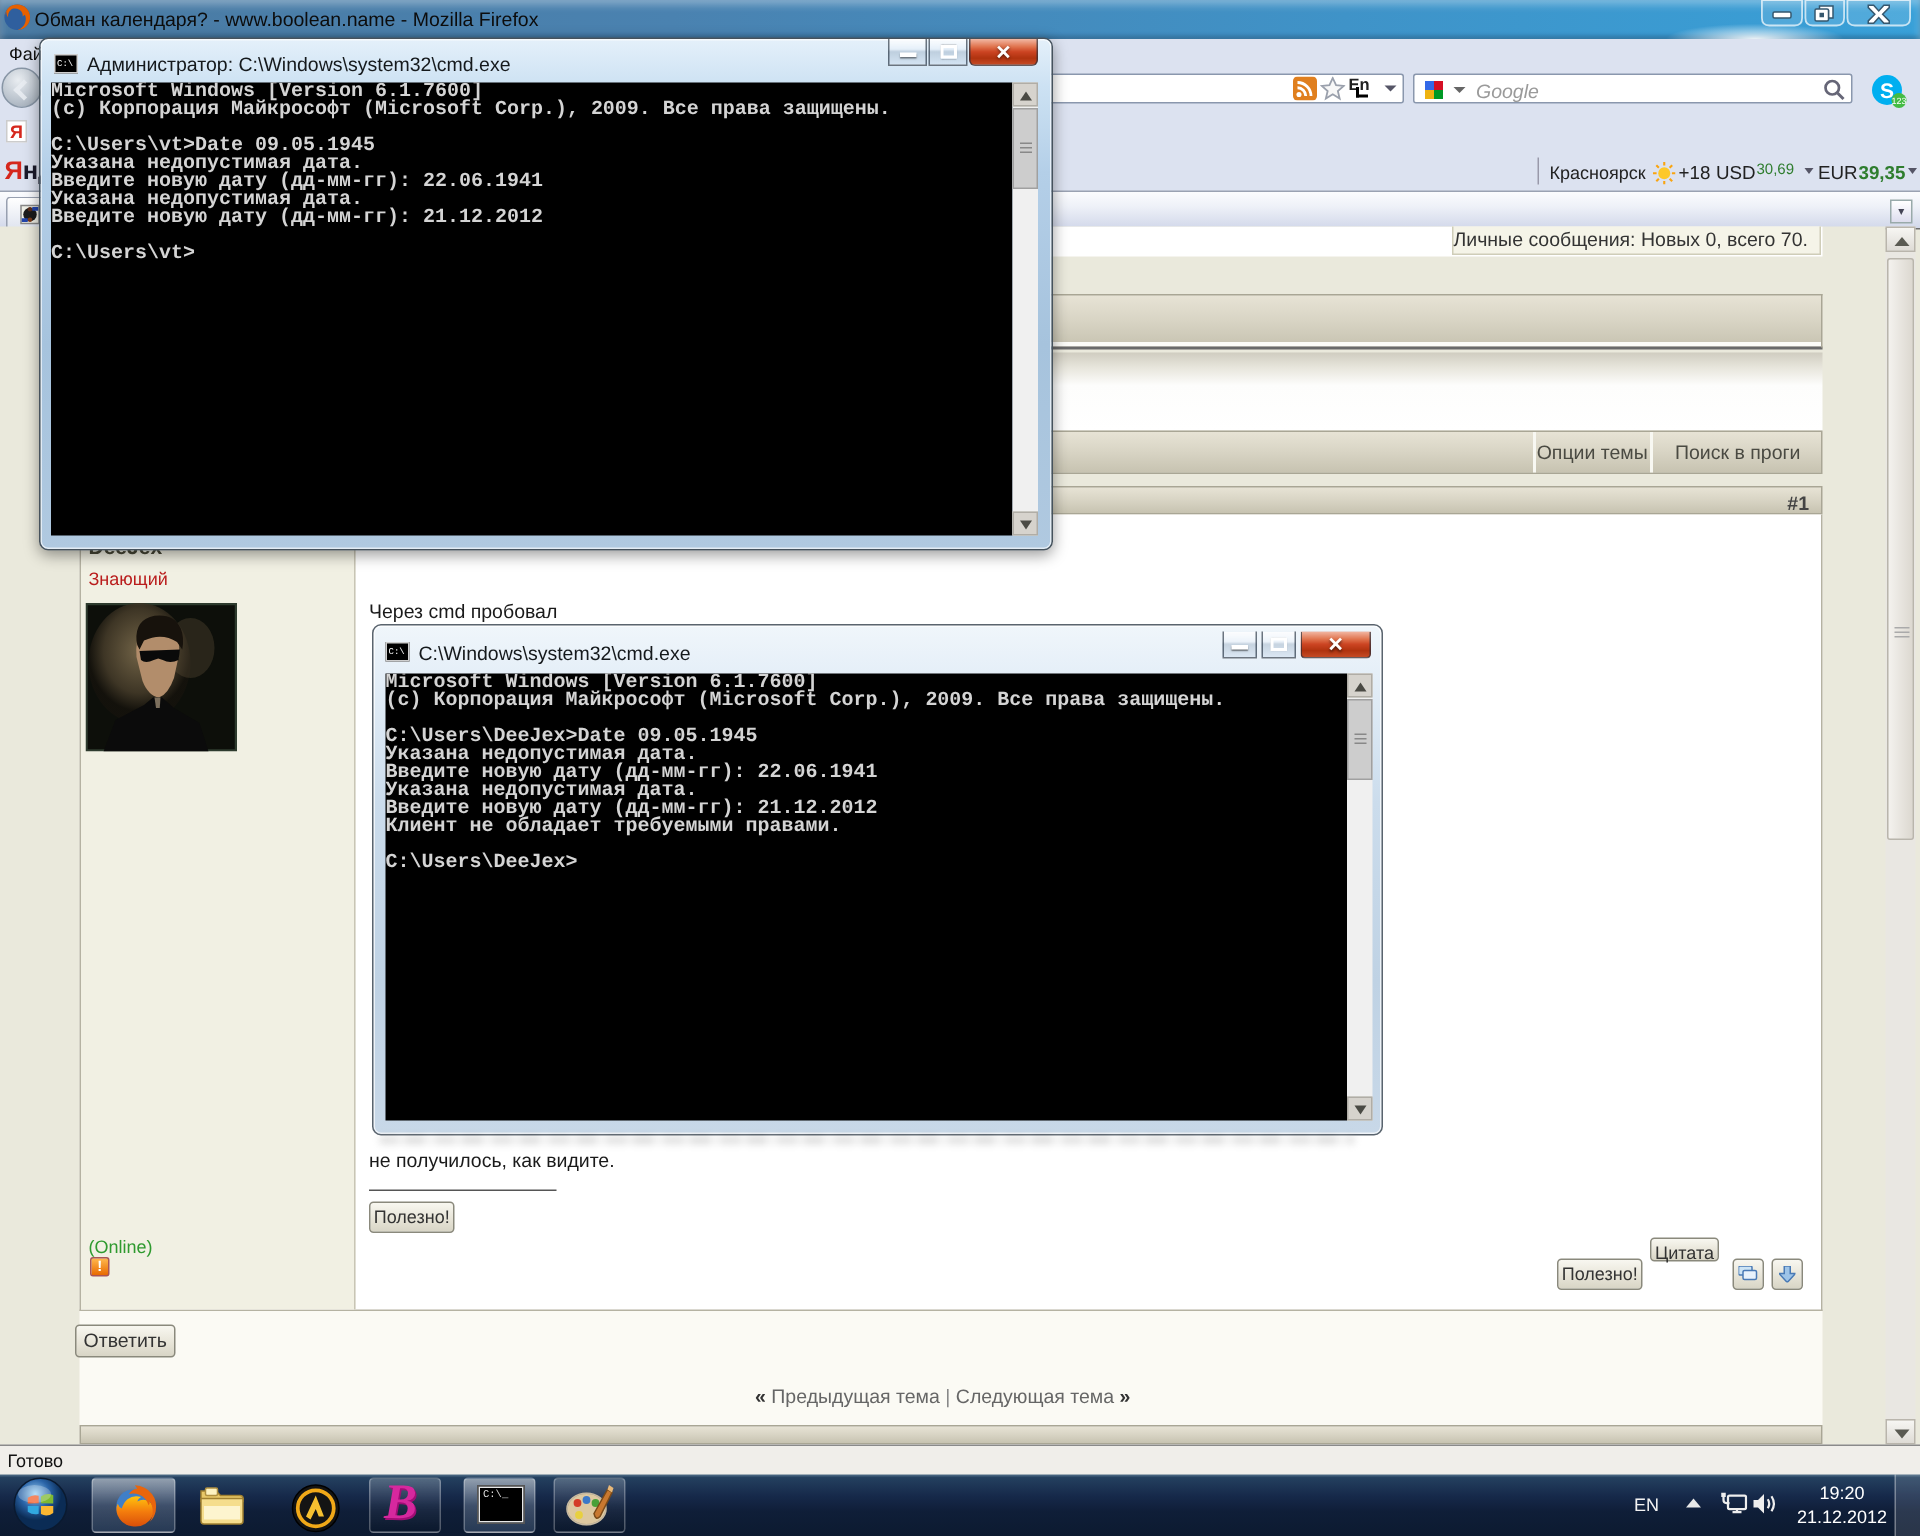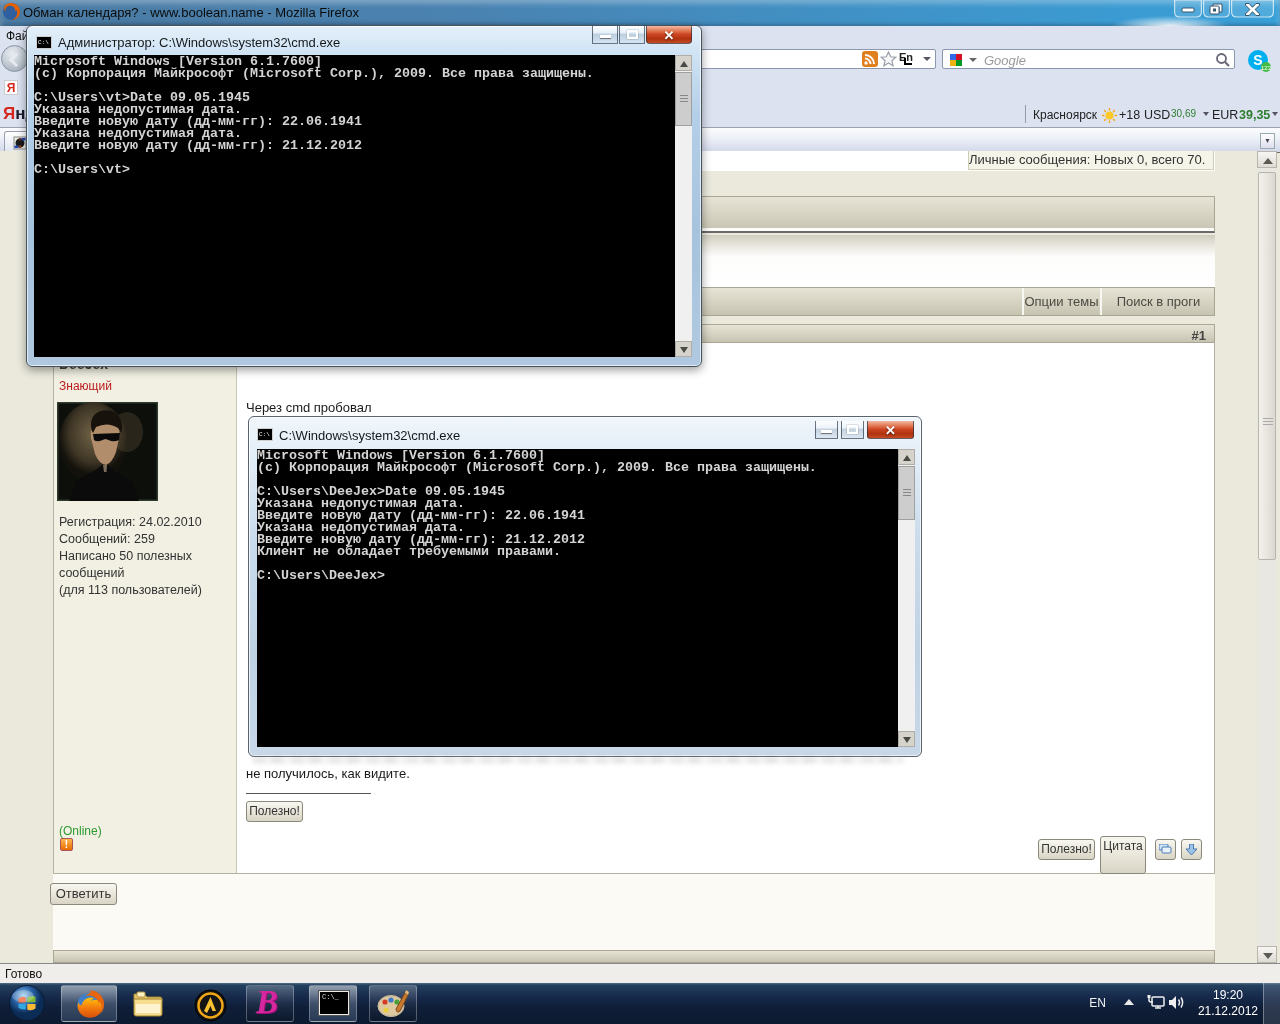--- a/index.html
+++ b/index.html
@@ -205,40 +205,40 @@
             </radialGradient>
           </defs>
         <ellipse cx="36" cy="40" rx="34" ry="40" fill="url(#avbg)" opacity=".8"></ellipse>
         <ellipse cx="70" cy="30" rx="16" ry="20" fill="#5e5038" opacity=".35"></ellipse>
         <path d="M37 19 Q50 11 59 19 Q64 26 62 36 L59 50 Q55 61 49 63 Q42 62 38 52 L34 36 Q33 25 37 19z" fill="#b28d6b"></path>
         <path d="M34 25 Q33 11 46 8.5 Q59 7 63.5 17 Q66 23 64.5 31 L61 26 Q51 19.5 39 25 L36 31 Q34 28 34 25z" fill="#17120c"></path>
         <path d="M36 32 L63 31 L62 38 Q56.5 40.5 51.5 38 L48.5 37 L45.5 38 Q40 40.5 37 38z" fill="#0a0a0a"></path>
         <path d="M45 63 L51 63 L59 70 L76 80 L82 99 L12 99 L20 78 L39 68z" fill="#0b0b0b"></path>
         <path d="M46 63 L50 63 L49.5 70 L47 70z" fill="#c8b294" opacity=".6"></path>
       </svg>
-      <div style="position:absolute;left:5px;top:171px;font-size:12.5px;color:#333;line-height:17px">Регистрация: 24.02.2010<br>Сообщений: 259<br>Написано 50 полезных<br>сообщений<br>(для 113 пользователей)</div>
       <div style="position:absolute;left:5px;top:481px;font-size:12px;color:#2f9a2f">(Online)</div>
       <div style="position:absolute;left:6px;top:495px;width:13px;height:13px;background:linear-gradient(#ffb84d,#e86a00);border:1px solid #a55;border-radius:2px;color:#fff;font-size:10px;font-weight:bold;text-align:center;line-height:12px">!</div>
     </div>
     <div style="position:absolute;left:192px;top:57px;font-size:13px;color:#1a1a1a">Через cmd пробовал</div>
     <div style="position:absolute;left:192px;top:423px;font-size:13px;color:#1a1a1a">не получилось, как видите.</div>
     <div style="position:absolute;left:192px;top:450px;width:125px;border-top:1px solid #555"></div>
     <div class="btn" style="left:192px;top:458px;width:57px;height:21px;line-height:19px">Полезно!</div>
     <div class="btn" style="left:984px;top:496px;width:57px;height:21px;line-height:19px">Полезно!</div>
-    <div class="btn" style="left:1046px;top:493px;width:46px;height:38px;line-height:19px">Цитата</div>
+    <div class="btn" style="left:1046px;top:482px;width:46px;height:16px;line-height:19px">Цитата</div>
     <div class="btn" style="left:1101px;top:496px;width:21px;height:21px"><svg width="13" height="11" viewBox="0 0 13 11" style="margin-top:4px">
           <rect x="0" y="0" width="9" height="6" rx="1" fill="#cde4f5" stroke="#4a7ab5"></rect>
           <rect x="3" y="3" width="9" height="6" rx="1" fill="#e8f2fb" stroke="#4a7ab5"></rect>
         </svg></div>
     <div class="btn" style="left:1127px;top:496px;width:21px;height:21px"><svg width="11" height="11" viewBox="0 0 11 11" style="margin-top:4px">
           <path d="M3.5 0h4v5H11L5.5 11 0 5h3.5z" fill="#9ec4e8" stroke="#4a7ab5"></path>
         </svg></div>
   </div>
   <div class="col abs" id="bottomzone"></div>
   <div class="btn" style="left:50px;top:732px;width:67px;height:22px;line-height:20px;font-size:13px">Ответить</div>
+  <div id="pagelinks" style="top:772px"><b style="color:#333">«</b> <span style="color:#666">Предыдущая тема</span> <span style="color:#888">|</span> <span style="color:#666">Следующая тема</span> <b style="color:#333">»</b></div>
   <div class="col abs bar" id="botbar"></div>
 </div>
 <div class="abs" id="fxscroll">
   <div class="sbtn" style="top:0">
       <i class="up"></i>
     </div>
   <div id="fxthumb">
       <div style="position:absolute;left:4px;top:245px;width:10px;height:1px;background:#aaa;box-shadow:0 3px 0 #aaa,0 6px 0 #aaa"></div>
     </div>
   <div class="sbtn" style="bottom:0">

